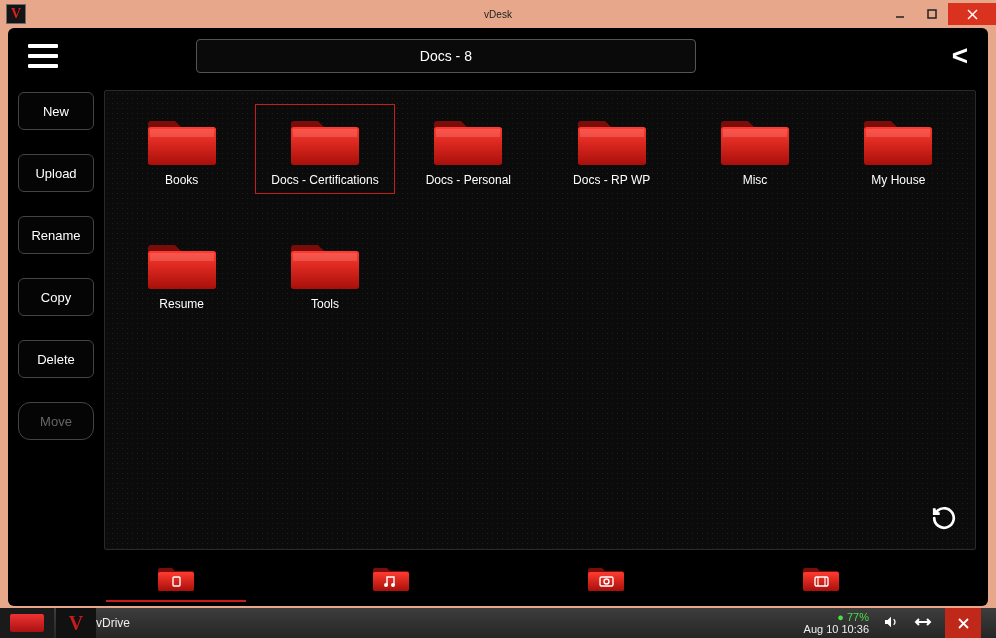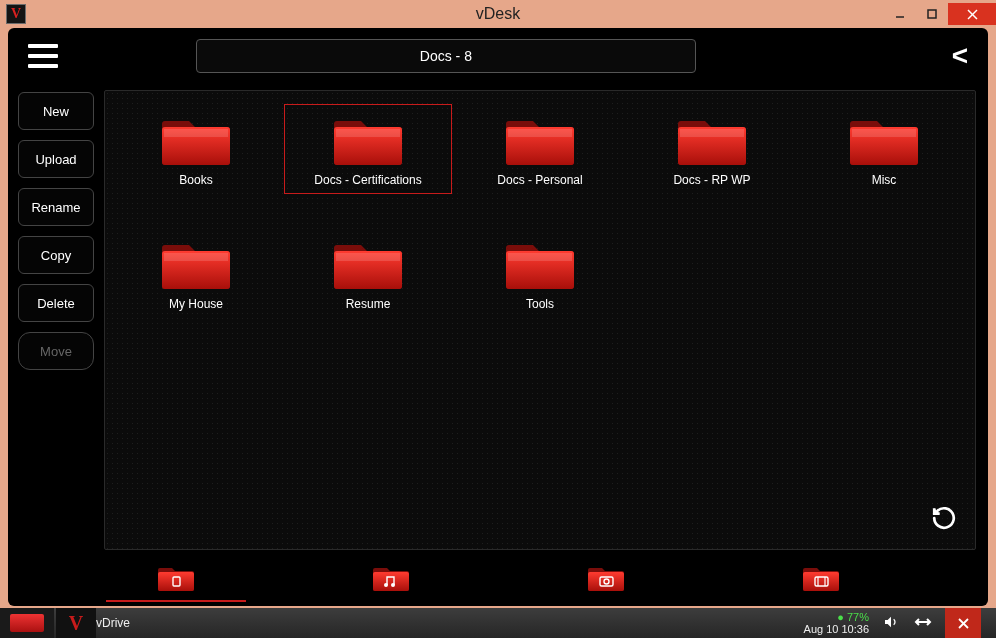--- a/index.html
+++ b/index.html
@@ -29,21 +29,21 @@
   justify-content: center;
   color: #d92020;
   font-family: Georgia, serif;
   font-size: 14px;
   font-weight: bold;
 }
 .titlebar-title {
   position: absolute;
   left: 0; right: 0;
   text-align: center;
-  font-size: 16px;
+  font-size: 10px;
   color: #222;
   pointer-events: none;
 }
 .win-controls {
   margin-left: auto;
   display: flex;
   height: 22px;
 }
 .win-btn {
   width: 32px;
@@ -116,21 +116,21 @@
   display: flex;
   overflow: hidden;
   position: relative;
 }
 
 .sidebar {
   width: 96px;
   padding: 8px 10px;
   display: flex;
   flex-direction: column;
-  gap: 10px;
+  gap: 24px;
 }
 .side-btn {
   height: 38px;
   border: 1px solid #444;
   border-radius: 6px;
   background: #050505;
   color: #fff;
   font-size: 13px;
   display: flex;
   align-items: center;
@@ -145,21 +145,21 @@
   background-image: radial-gradient(circle, #1e1e1e 0.6px, transparent 0.6px);
   background-size: 5px 5px;
   background-color: #0b0b0b;
   border: 1px solid #2a2a2a;
   border-radius: 2px;
   margin: 6px 12px 6px 0;
   padding: 16px 10px;
 }
 .folder-grid {
   display: grid;
-  grid-template-columns: repeat(5, 1fr);
+  grid-template-columns: repeat(6, 1fr);
   gap: 40px 10px;
 }
 .folder-item {
   display: flex;
   flex-direction: column;
   align-items: center;
   gap: 6px;
   cursor: pointer;
   padding: 4px;
 }

